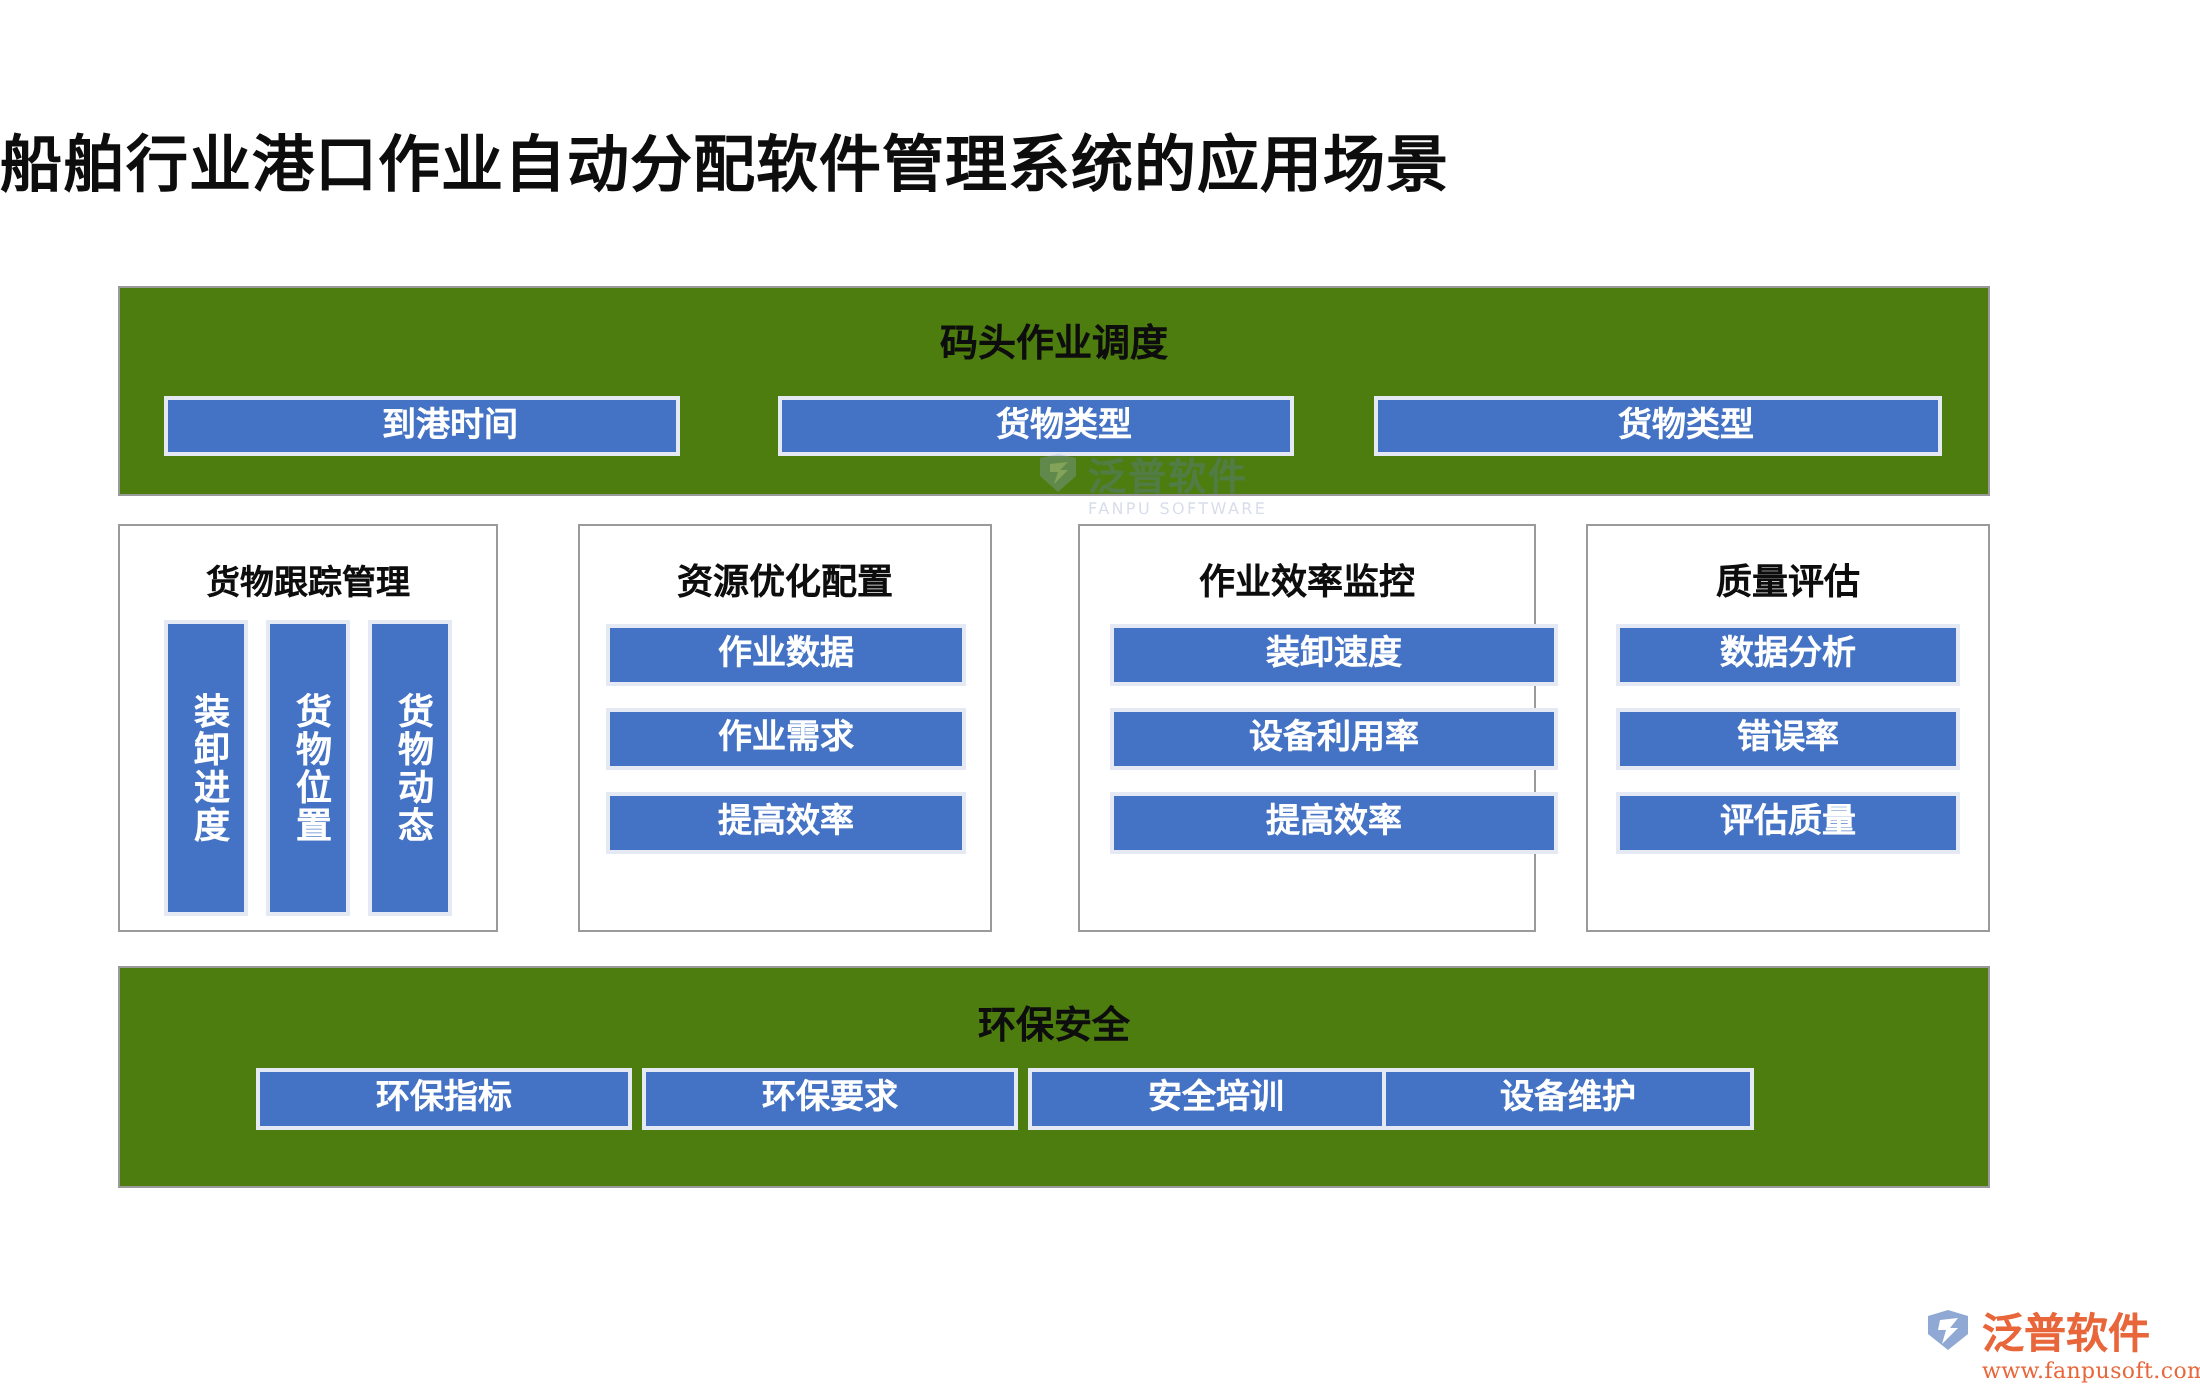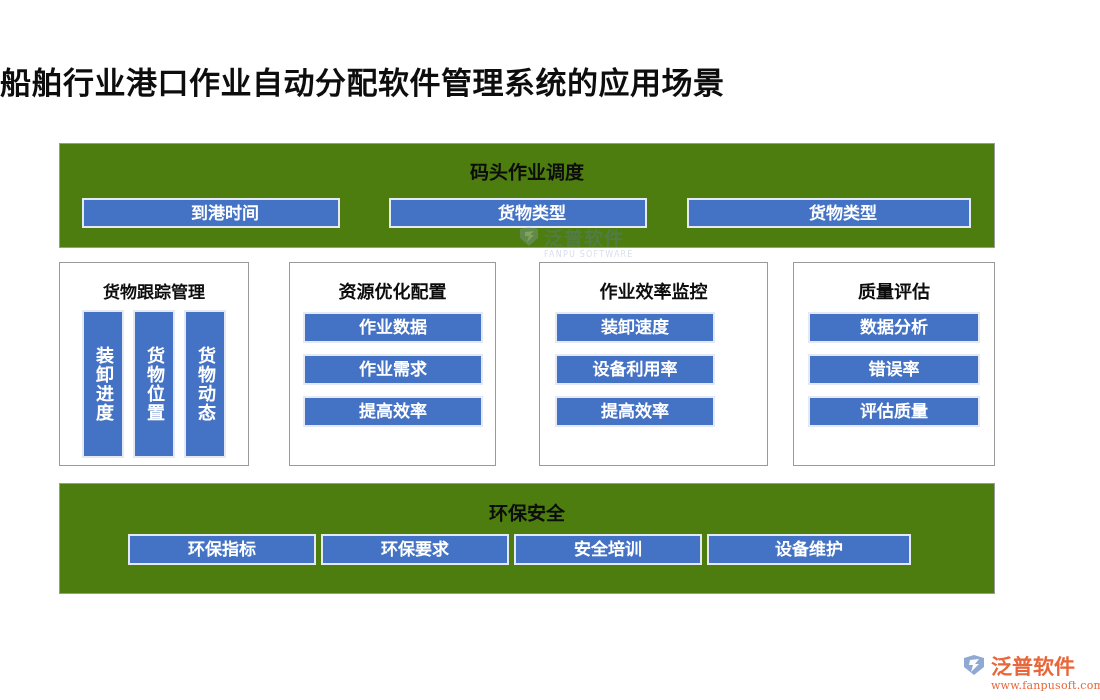--- a/index.html
+++ b/index.html
@@ -117,21 +117,21 @@
     border: 2px solid #e4e9f3;
     box-sizing: border-box;
     color: #ffffff;
     font-size: 17px;
     font-weight: bold;
     line-height: 27px;
     text-align: center;
     white-space: nowrap;
   }
   #card-1 .card-chip { left: 13px;  width: 180px; }
-  #card-2 .card-chip { left: 15px;  width: 160px; }
+  #card-2 .card-chip { left: 15px;  width: 224px; }
   #card-3 .card-chip { left: 14px;  width: 172px; }
   .card-chip.row0 { top: 49px; }
   .card-chip.row1 { top: 91px; }
   .card-chip.row2 { top: 133px; }
 
   
   .vchip {
     position: absolute;
     top: 47px;
     width: 42px;
@@ -177,21 +177,21 @@
     color: #ffffff;
     font-size: 17px;
     font-weight: bold;
     line-height: 27px;
     text-align: center;
     white-space: nowrap;
   }
   #bottom-chip-0 { left: 68px;  width: 188px; }
   #bottom-chip-1 { left: 261px; width: 188px; }
   #bottom-chip-2 { left: 454px; width: 188px; }
-  #bottom-chip-3 { left: 647px; width: 204px; }
+  #bottom-chip-3 { left: 631px; width: 186px; }
 
   
   #watermark {
     position: absolute;
     left: 518px;
     top: 222px;
     width: 140px;
     height: 44px;
     opacity: 0.30;
     pointer-events: none;

